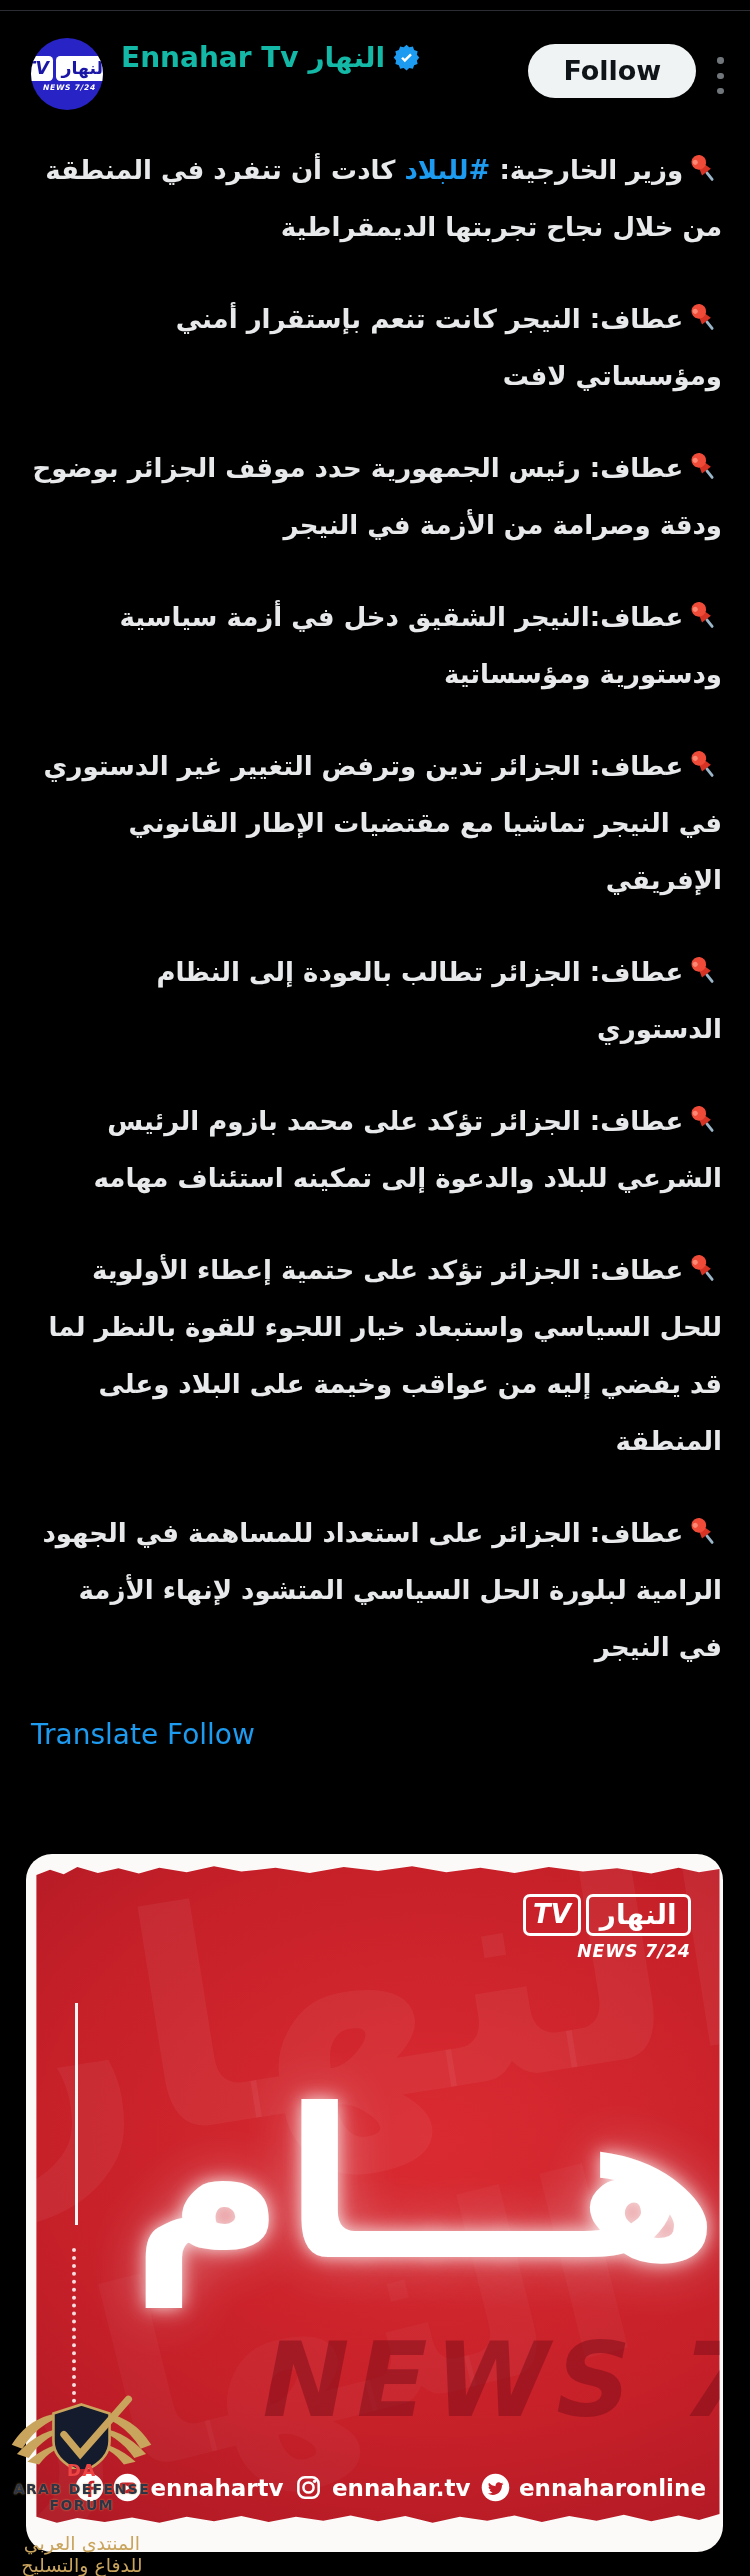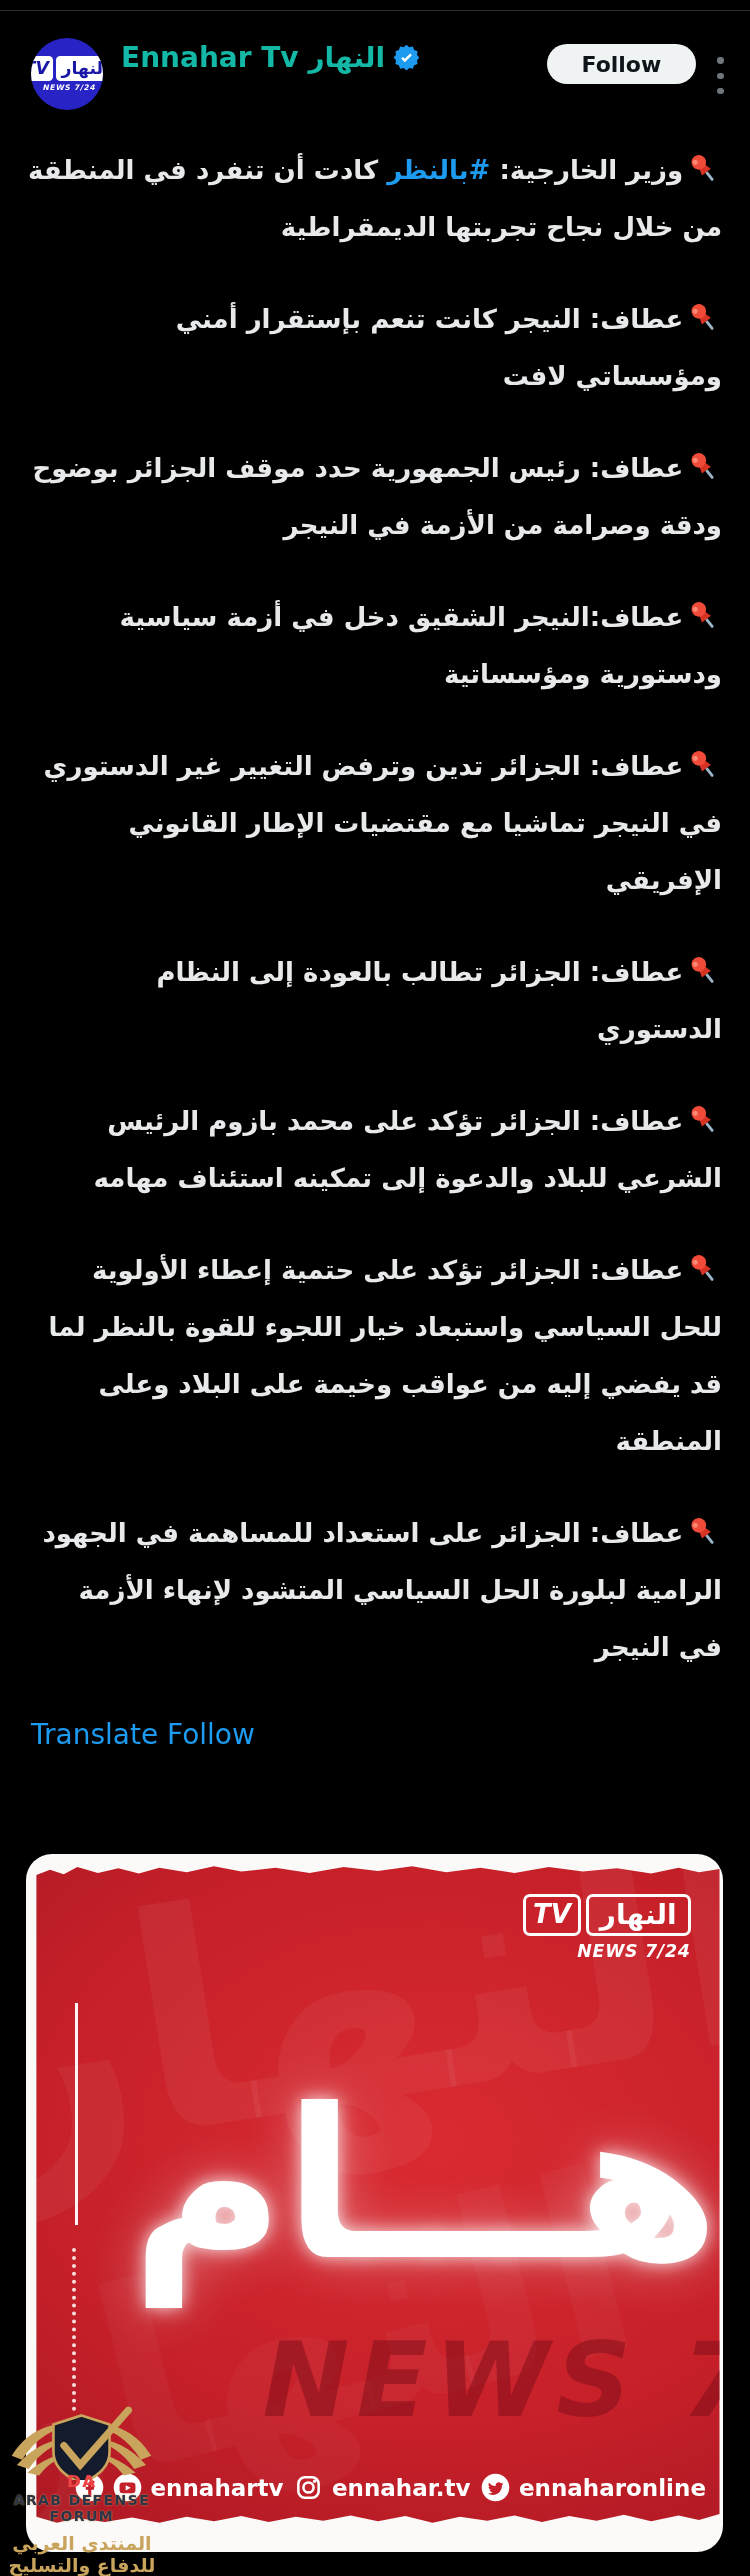--- a/index.html
+++ b/index.html
@@ -18,22 +18,22 @@
   .av-tv{background:#fff;color:#1b17a6;font-weight:bold;font-style:italic;border-radius:4.2px;
          padding:0.7px 4.2px;font-size:17.4px;line-height:23.6px;}
   .av-ar{background:#fff;color:#1b17a6;font-weight:bold;border-radius:4.2px;padding:0.7px 5.6px;
          font-size:17.4px;line-height:23.6px;}
   .av-news{color:#fff;font-size:7.6px;font-style:italic;font-weight:bold;align-self:flex-end;
            margin:2.1px 7px 0 0;letter-spacing:0.7px;}
   .id{margin-left:18px;flex:1;min-width:0;padding-top:2.8px;}
   .name-row{display:flex;align-items:center;gap:7px;font-weight:bold;font-size:28px;color:#14b8a6;white-space:nowrap;}
   .badge{width:29px;height:29px;flex:none;}
   .handle{font-size:26px;color:#71767b;margin-top:8.3px;}
-  .follow{background:#eff3f4;color:#0f1419;font-weight:bold;font-size:22px;border:none;
-          border-radius:28px;height:40px;padding:8px 35px;margin-top:5.6px;flex:none;cursor:pointer;
+  .follow{background:#eff3f4;color:#0f1419;font-weight:bold;font-size:27px;border:none;
+          border-radius:28px;height:54px;padding:8px 35px;margin-top:5.6px;flex:none;cursor:pointer;
           font-family:"DejaVu Sans",sans-serif;}
   .kebab{display:flex;flex-direction:column;gap:9px;margin:19.4px 2.8px 0 21px;flex:none;}
   .kebab i{width:6.3px;height:6.3px;border-radius:50%;background:#71767b;display:block;}
 
   
   .tweet-body{padding:0 28px;margin-top:32px;direction:rtl;text-align:right;
               font-size:26px;line-height:57px;font-weight:bold;color:#e7e9ea;}
   .par{margin:0 0 35px 0;}
   .pin{width:36px;height:36px;vertical-align:-8.3px;margin-left:2.8px;}
   .hashtag{color:#1d9bf0;text-decoration:none;}
@@ -71,21 +71,21 @@
            align-items:center;gap:9px;color:#fff;font-size:23px;font-weight:bold;padding-left:26px;}
   .socials svg{width:29px;height:29px;flex:none;display:block;}
   .soc-txt{margin-right:1.4px;}
 
   
   .adf{position:absolute;left:1.4px;bottom:0;width:161px;text-align:center;z-index:6;}
   .adf svg{width:157px;height:75px;display:block;margin:0 auto;}
   .adf-da{font-size:16.7px;font-weight:bold;color:#ef4444;letter-spacing:1.4px;margin-top:-9.7px;}
   .adf-en{font-size:14px;font-weight:bold;color:#2c3448;letter-spacing:1.4px;margin-top:1.4px;
           text-shadow:0 0 2.1px rgba(201,164,92,.9);}
-  .adf-ar{font-size:19px;font-weight:bold;color:#c9a45c;margin-top:8px;direction:rtl;}
+  .adf-ar{font-size:19px;font-weight:normal;color:#c9a45c;margin-top:19px;direction:rtl;}
 </style>
 </head>
 <body>
 
 
 
 <div class="hairline"></div>
 
 <header class="header">
   <div class="avatar">
@@ -114,21 +114,21 @@
 
 <main class="tweet-body" dir="rtl" lang="ar">
   <p class="par">
     <svg class="pin" viewBox="0 0 64 64">
         <g transform="rotate(-38 32 32)">
           <rect x="29.5" y="38" width="5" height="20" rx="2.5" fill="#9bb6c9"></rect>
           <path d="M22 39 L42 39 L38 26 L26 26 Z" fill="#d63324"></path>
           <circle cx="32" cy="17" r="13" fill="#ef4b38"></circle>
           <circle cx="27" cy="13" r="4.5" fill="#ff8f7b" opacity=".9"></circle>
         </g>
-      </svg><span>وزير الخارجية: </span><a class="hashtag" href="#">#بالنظر</a><span> كادت أن تنفرد في المنطقة من خلال نجاح تجربتها الديمقراطية</span>
+      </svg><span>وزير الخارجية: </span><a class="hashtag" href="#">#للبلاد</a><span> كادت أن تنفرد في المنطقة من خلال نجاح تجربتها الديمقراطية</span>
   </p>
   <p class="par">
     <svg class="pin" viewBox="0 0 64 64">
         <g transform="rotate(-38 32 32)">
           <rect x="29.5" y="38" width="5" height="20" rx="2.5" fill="#9bb6c9"></rect>
           <path d="M22 39 L42 39 L38 26 L26 26 Z" fill="#d63324"></path>
           <circle cx="32" cy="17" r="13" fill="#ef4b38"></circle>
           <circle cx="27" cy="13" r="4.5" fill="#ff8f7b" opacity=".9"></circle>
         </g>
       </svg><span>عطاف: النيجر كانت تنعم بإستقرار أمني ومؤسساتي لافت</span>

